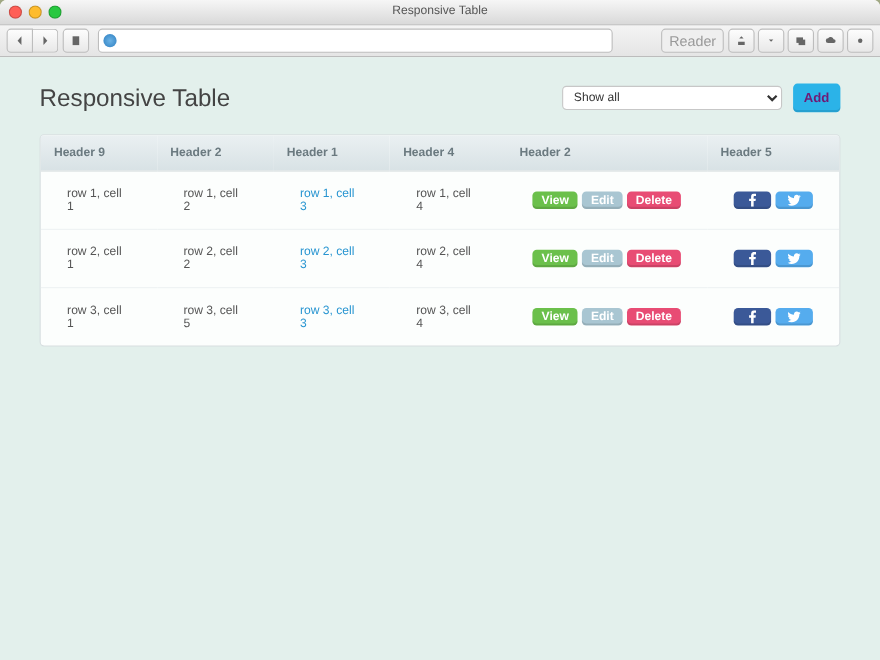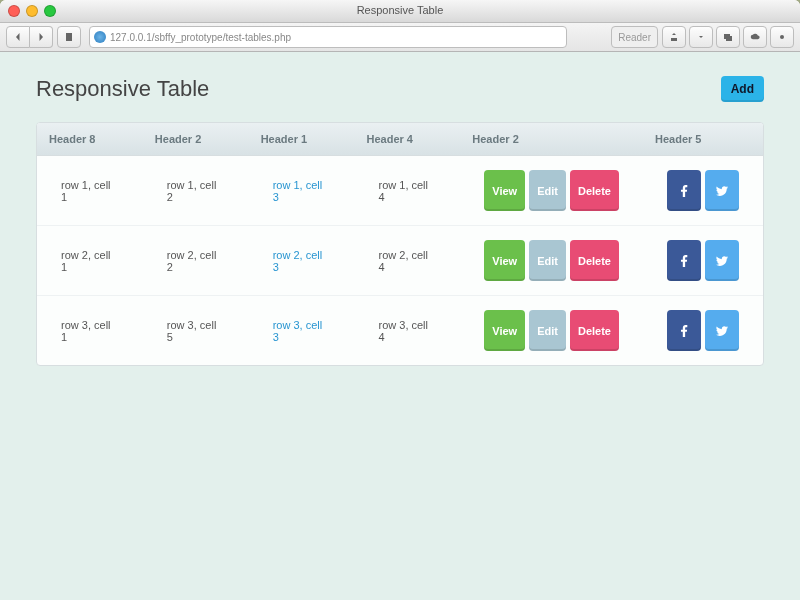--- a/index.html
+++ b/index.html
@@ -59,55 +59,55 @@
   .navgroup .toolbtn:first-child{border-radius:4px 0 0 4px;}
   .navgroup .toolbtn:last-child{border-radius:0 4px 4px 0;border-left:none;}
   .urlbar{
     flex:1;height:20px;border:1px solid #bdbdbd;border-radius:4px;
     background:#fff;display:flex;align-items:center;padding:0 4px;margin:0 4px;gap:4px;
     color:#888;font-size:10px;overflow:hidden;
   }
   .globe{width:12px;height:12px;border-radius:50%;background:radial-gradient(#6bb3e6,#2d7ec0);}
   .reader{
     height:20px;border:1px solid #bdbdbd;border-radius:4px;background:#efefef;
-    padding:0 6px;font-size:10px;color:#999;display:flex;align-items:center;margin-left:36px;
+    padding:0 6px;font-size:13px;color:#999;display:flex;align-items:center;margin-left:36px;
   }
   .righttools{display:flex;gap:3px;}
 
   
   .viewport{flex:1;background:var(--page-bg);overflow:auto;}
   .page{padding:24px 36px;}
   .page-header{display:flex;align-items:center;gap:10px;margin-bottom:20px;}
   .page-title{font-size:22px;font-weight:400;color:#444;flex:1;}
   .filter{
     width:200px;height:22px;border:1px solid #c7c7c7;border-radius:4px;
     background:#fff;font-size:11px;padding:0 6px;color:#333;
   }
   .btn-add{
     background:var(--btn-add);border:none;border-radius:4px;
-    color:#0f172a;font-weight:600;height:26px;padding:0 10px;
+    color:#701a75;font-weight:600;height:26px;padding:0 10px;
     box-shadow:inset 0 -2px 0 rgba(0,0,0,.1);cursor:pointer;font-size:12px;
   }
 
   table{width:100%;border-collapse:separate;border-spacing:0;background:#fcfefd;border:1px solid var(--border);border-radius:4px;overflow:hidden;}
   thead th{
     background:linear-gradient(#eaf0f2,#d8e2e5);
     text-align:left;padding:10px 12px;font-weight:600;color:#6b7a80;font-size:11px;
     border-bottom:1px solid var(--border);
   }
   tbody td{
     padding:14px 24px;font-size:11px;color:#555;border-bottom:1px solid #eef2f3;
     vertical-align:middle;
   }
   tbody tr:last-child td{border-bottom:none;}
   td.link{color:var(--link);}
   .btns{display:flex;gap:4px;}
   .btn{
     border:none;border-radius:4px;color:#fff;font-weight:600;font-size:11px;
-    height:41px;padding:0 8px;box-shadow:inset 0 -2px 0 rgba(0,0,0,.12);cursor:pointer;
+    height:16px;padding:0 8px;box-shadow:inset 0 -2px 0 rgba(0,0,0,.12);cursor:pointer;
     display:inline-flex;align-items:center;justify-content:center;
   }
   .btn.view{background:var(--btn-view);}
   .btn.edit{background:var(--btn-edit);color:#fff;}
   .btn.delete{background:var(--btn-delete);}
   .btn.fb{background:var(--btn-fb);width:34px;}
   .btn.tw{background:var(--btn-tw);width:34px;}
   .btn svg{width:12px;height:12px;fill:#fff;}
 </style>
 </head>
@@ -137,21 +137,20 @@
           </svg>
       </div>
     </div>
     <div class="toolbtn">
       <svg viewBox="0 0 10 10">
           <rect x="2" y="1" width="6" height="8"></rect>
         </svg>
     </div>
     <div class="urlbar">
       <span class="globe"></span>
-      <span>127.0.0.1/sbffy_prototype/test-tables.php</span>
     </div>
     <div class="reader">Reader</div>
     <div class="righttools">
       <div class="toolbtn">
           <svg viewBox="0 0 10 10">
             <path d="M5 1v5M3 3l2-2 2 2M2 6v3h6V6"></path>
           </svg>
         </div>
       <div class="toolbtn">
           <svg viewBox="0 0 10 10">
@@ -176,27 +175,30 @@
           </svg>
         </div>
     </div>
   </div>
 
   <div class="viewport">
     <div class="page">
 
       <div class="page-header">
         <div class="page-title">Responsive Table</div>
+        <select class="filter">
+          <option>Show all</option>
+        </select>
         <button class="btn-add">Add</button>
       </div>
 
       <table>
         <thead>
           <tr>
-            <th>Header 8</th>
+            <th>Header 9</th>
             <th>Header 2</th>
             <th>Header 1</th>
             <th>Header 4</th>
             <th>Header 2</th>
             <th>Header 5</th>
           </tr>
         </thead>
         <tbody id="tbody">
   <tr>
     <td>row 1, cell 1</td>

